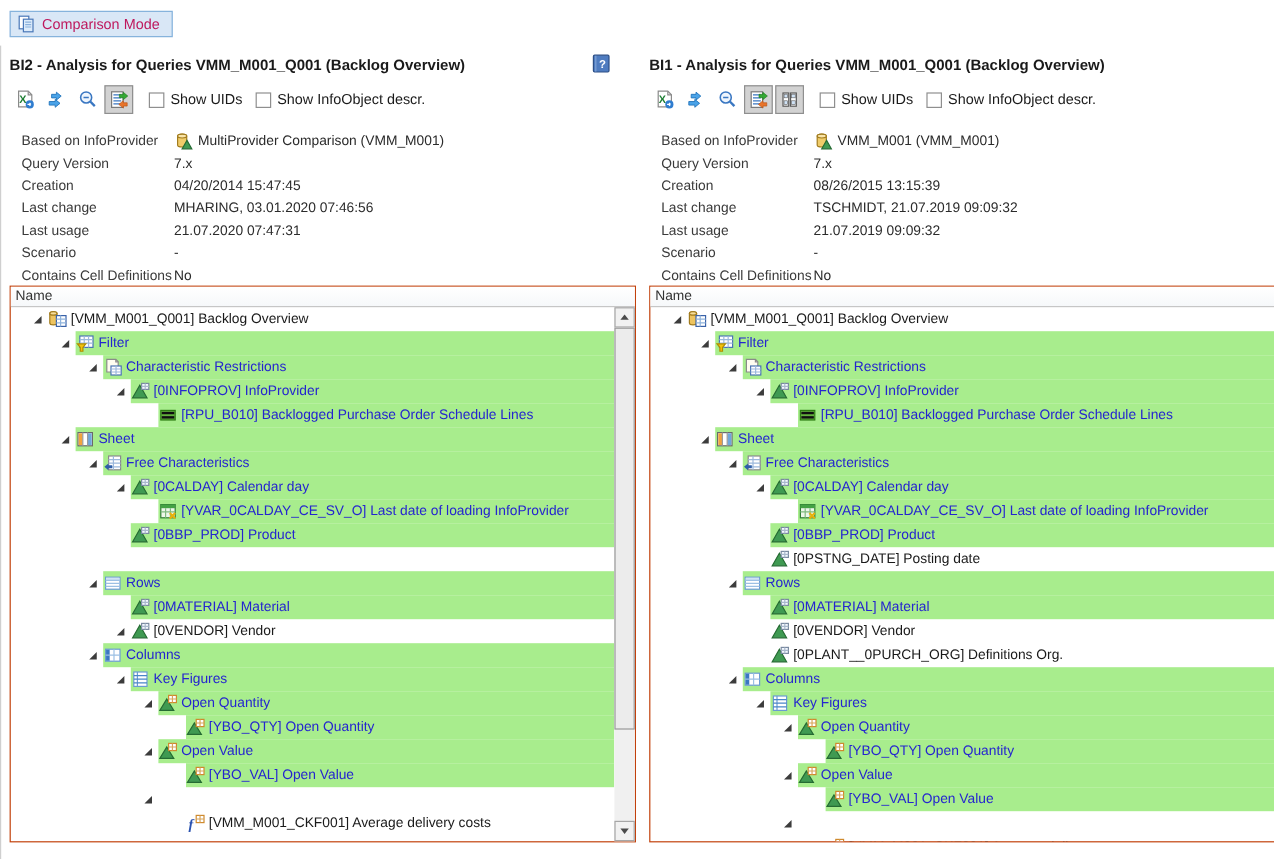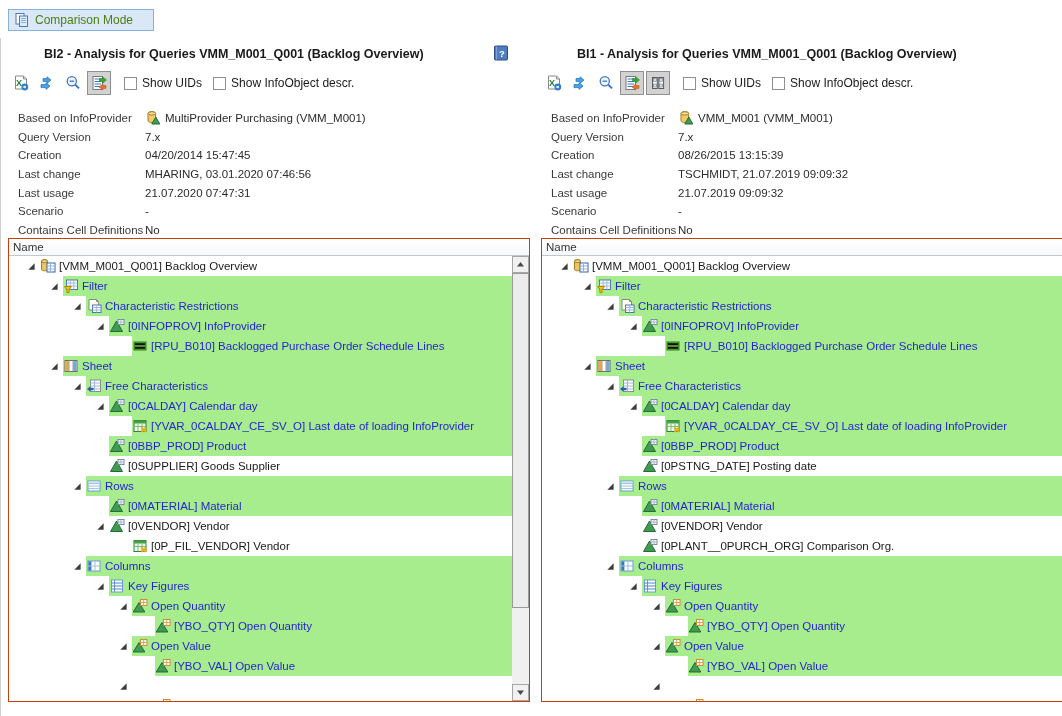--- a/index.html
+++ b/index.html
@@ -6,29 +6,29 @@
   body{
     width:1062px;height:716px;position:relative;overflow:hidden;
     background:#ffffff;color:#1a1a1a;
     font-family:"Liberation Sans", sans-serif;
   }
   .edge-line{position:absolute;left:0;top:38px;bottom:0;width:1px;background:#cfcfcf;}
 
   
   .cmp-btn{
     position:absolute;left:8px;top:9px;height:22px;box-sizing:border-box;
-    display:inline-flex;align-items:center;gap:5px;padding:0 20px 0 5px;
-    background:#d9e7f6;border:1px solid #86b3dc;font-size:12px;color:#4d7c0f;cursor:default;
+    display:inline-flex;align-items:center;gap:5px;padding:0 10px 0 5px;
+    background:#d9e7f6;border:1px solid #86b3dc;font-size:12px;color:#be185d;cursor:default;
   }
 
   
   .panel{position:absolute;top:40px;bottom:0;}
   #panel-left{left:8px;width:522px;}
   #panel-right{left:541px;width:588px;}
-  .ptitle{position:absolute;top:7px;left:0;font-size:12.5px;font-weight:bold;color:#1a1a1a;white-space:nowrap;margin-left:36px;}
+  .ptitle{position:absolute;top:7px;left:0;font-size:12.5px;font-weight:bold;color:#1a1a1a;white-space:nowrap;}
   .help{position:absolute;top:5px;width:16px;height:16px;}
   #panel-left .help{right:21px;}
   #panel-right .help{right:4px;}
 
   .toolbar{position:absolute;top:31px;left:1px;height:24px;display:flex;align-items:center;}
   .tbbtn{width:24px;height:24px;box-sizing:border-box;display:flex;align-items:center;justify-content:center;
          margin-right:2px;border:1px solid transparent;}
   .tbbtn.pressed{background:#d2d2d2;border-color:#8f8f8f;}
   .cb{display:inline-flex;align-items:center;gap:5px;margin-left:11px;font-size:12px;color:#1a1a1a;}
   .cb .box{width:13px;height:13px;box-sizing:border-box;background:#fff;border:1px solid #8f8f8f;}
@@ -143,21 +143,21 @@
       <div class="prop-row">
         <span class="prop-label">Based on InfoProvider</span>
         <span class="prop-value">
           <span class="ico">
             <svg viewBox="0 0 16 16">
               <path d="M3 3.4c0-1 1.8-1.7 3.8-1.7s3.8.7 3.8 1.7v7.4c0 1-1.8 1.7-3.8 1.7S3 11.8 3 10.8z" fill="#f0cc6a" stroke="#a27c1e"></path>
               <ellipse cx="6.8" cy="3.4" rx="3.8" ry="1.6" fill="#f9e4a8" stroke="#a27c1e"></ellipse>
               <path d="M10.8 7 14.8 14H6.8z" fill="#3f9a52" stroke="#256b33"></path>
             </svg>
           </span>
-          <span>MultiProvider Purchasing (VMM_M001)</span>
+          <span>MultiProvider Comparison (VMM_M001)</span>
         </span>
       </div>
       <div class="prop-row">
         <span class="prop-label">Query Version</span>
         <span class="prop-value">
           <span>7.x</span>
         </span>
       </div>
       <div class="prop-row">
         <span class="prop-label">Creation</span>
@@ -364,30 +364,20 @@
                 <path d="M7.5 3 13.5 13.5H1.5z" fill="#3f9a52" stroke="#256b33"></path>
                 <rect x="9" y="1.5" width="6" height="5" fill="#f4f8ff" stroke="#7a8aa0"></rect>
                 <path d="M9 4h6M12 1.5v5" stroke="#a9b8cc" fill="none"></path>
               </svg>
             </span>
             <span class="tlabel">[0BBP_PROD] Product</span>
           </span>
         </div>
         <div class="trow">
           <span class="tspacer" style="width: 100px;"></span>
-          <span class="tcontent">
-            <span class="ico">
-              <svg viewBox="0 0 16 16">
-                <path d="M7.5 3 13.5 13.5H1.5z" fill="#3f9a52" stroke="#256b33"></path>
-                <rect x="9" y="1.5" width="6" height="5" fill="#f4f8ff" stroke="#7a8aa0"></rect>
-                <path d="M9 4h6M12 1.5v5" stroke="#a9b8cc" fill="none"></path>
-              </svg>
-            </span>
-            <span class="tlabel">[0SUPPLIER] Goods Supplier</span>
-          </span>
         </div>
         <div class="trow hl">
           <span class="tspacer" style="width: 77px;">
             <span class="texp">
               <svg viewBox="0 0 10 10" width="9" height="9">
                 <polygon points="8.5,1.5 8.5,8.5 1.5,8.5" fill="#3c3c3c"></polygon>
               </svg>
             </span>
           </span>
           <span class="tcontent">
@@ -424,34 +414,20 @@
           </span>
           <span class="tcontent">
             <span class="ico">
               <svg viewBox="0 0 16 16">
                 <path d="M7.5 3 13.5 13.5H1.5z" fill="#3f9a52" stroke="#256b33"></path>
                 <rect x="9" y="1.5" width="6" height="5" fill="#f4f8ff" stroke="#7a8aa0"></rect>
                 <path d="M9 4h6M12 1.5v5" stroke="#a9b8cc" fill="none"></path>
               </svg>
             </span>
             <span class="tlabel">[0VENDOR] Vendor</span>
-          </span>
-        </div>
-        <div class="trow">
-          <span class="tspacer" style="width: 123px;"></span>
-          <span class="tcontent">
-            <span class="ico">
-              <svg viewBox="0 0 16 16">
-                <rect x="2" y="2.5" width="12" height="11" fill="#eef7ea" stroke="#2f7d32"></rect>
-                <rect x="2" y="2.5" width="12" height="3" fill="#44a244"></rect>
-                <path d="M2 8.5h12M6 5.5v8M10 5.5v8" stroke="#7fba7f" fill="none"></path>
-                <path d="M9.5 9.5 14 14m0-4.5L9.5 14" stroke="#e8b10a" stroke-width="1.8" fill="none"></path>
-              </svg>
-            </span>
-            <span class="tlabel">[0P_FIL_VENDOR] Vendor</span>
           </span>
         </div>
         <div class="trow hl">
           <span class="tspacer" style="width: 77px;">
             <span class="texp">
               <svg viewBox="0 0 10 10" width="9" height="9">
                 <polygon points="8.5,1.5 8.5,8.5 1.5,8.5" fill="#3c3c3c"></polygon>
               </svg>
             </span>
           </span>
@@ -950,21 +926,21 @@
         <div class="trow">
           <span class="tspacer" style="width: 100px;"></span>
           <span class="tcontent">
             <span class="ico">
               <svg viewBox="0 0 16 16">
                 <path d="M7.5 3 13.5 13.5H1.5z" fill="#3f9a52" stroke="#256b33"></path>
                 <rect x="9" y="1.5" width="6" height="5" fill="#f4f8ff" stroke="#7a8aa0"></rect>
                 <path d="M9 4h6M12 1.5v5" stroke="#a9b8cc" fill="none"></path>
               </svg>
             </span>
-            <span class="tlabel">[0PLANT__0PURCH_ORG] Comparison Org.</span>
+            <span class="tlabel">[0PLANT__0PURCH_ORG] Definitions Org.</span>
           </span>
         </div>
         <div class="trow hl">
           <span class="tspacer" style="width: 77px;">
             <span class="texp">
               <svg viewBox="0 0 10 10" width="9" height="9">
                 <polygon points="8.5,1.5 8.5,8.5 1.5,8.5" fill="#3c3c3c"></polygon>
               </svg>
             </span>
           </span>

